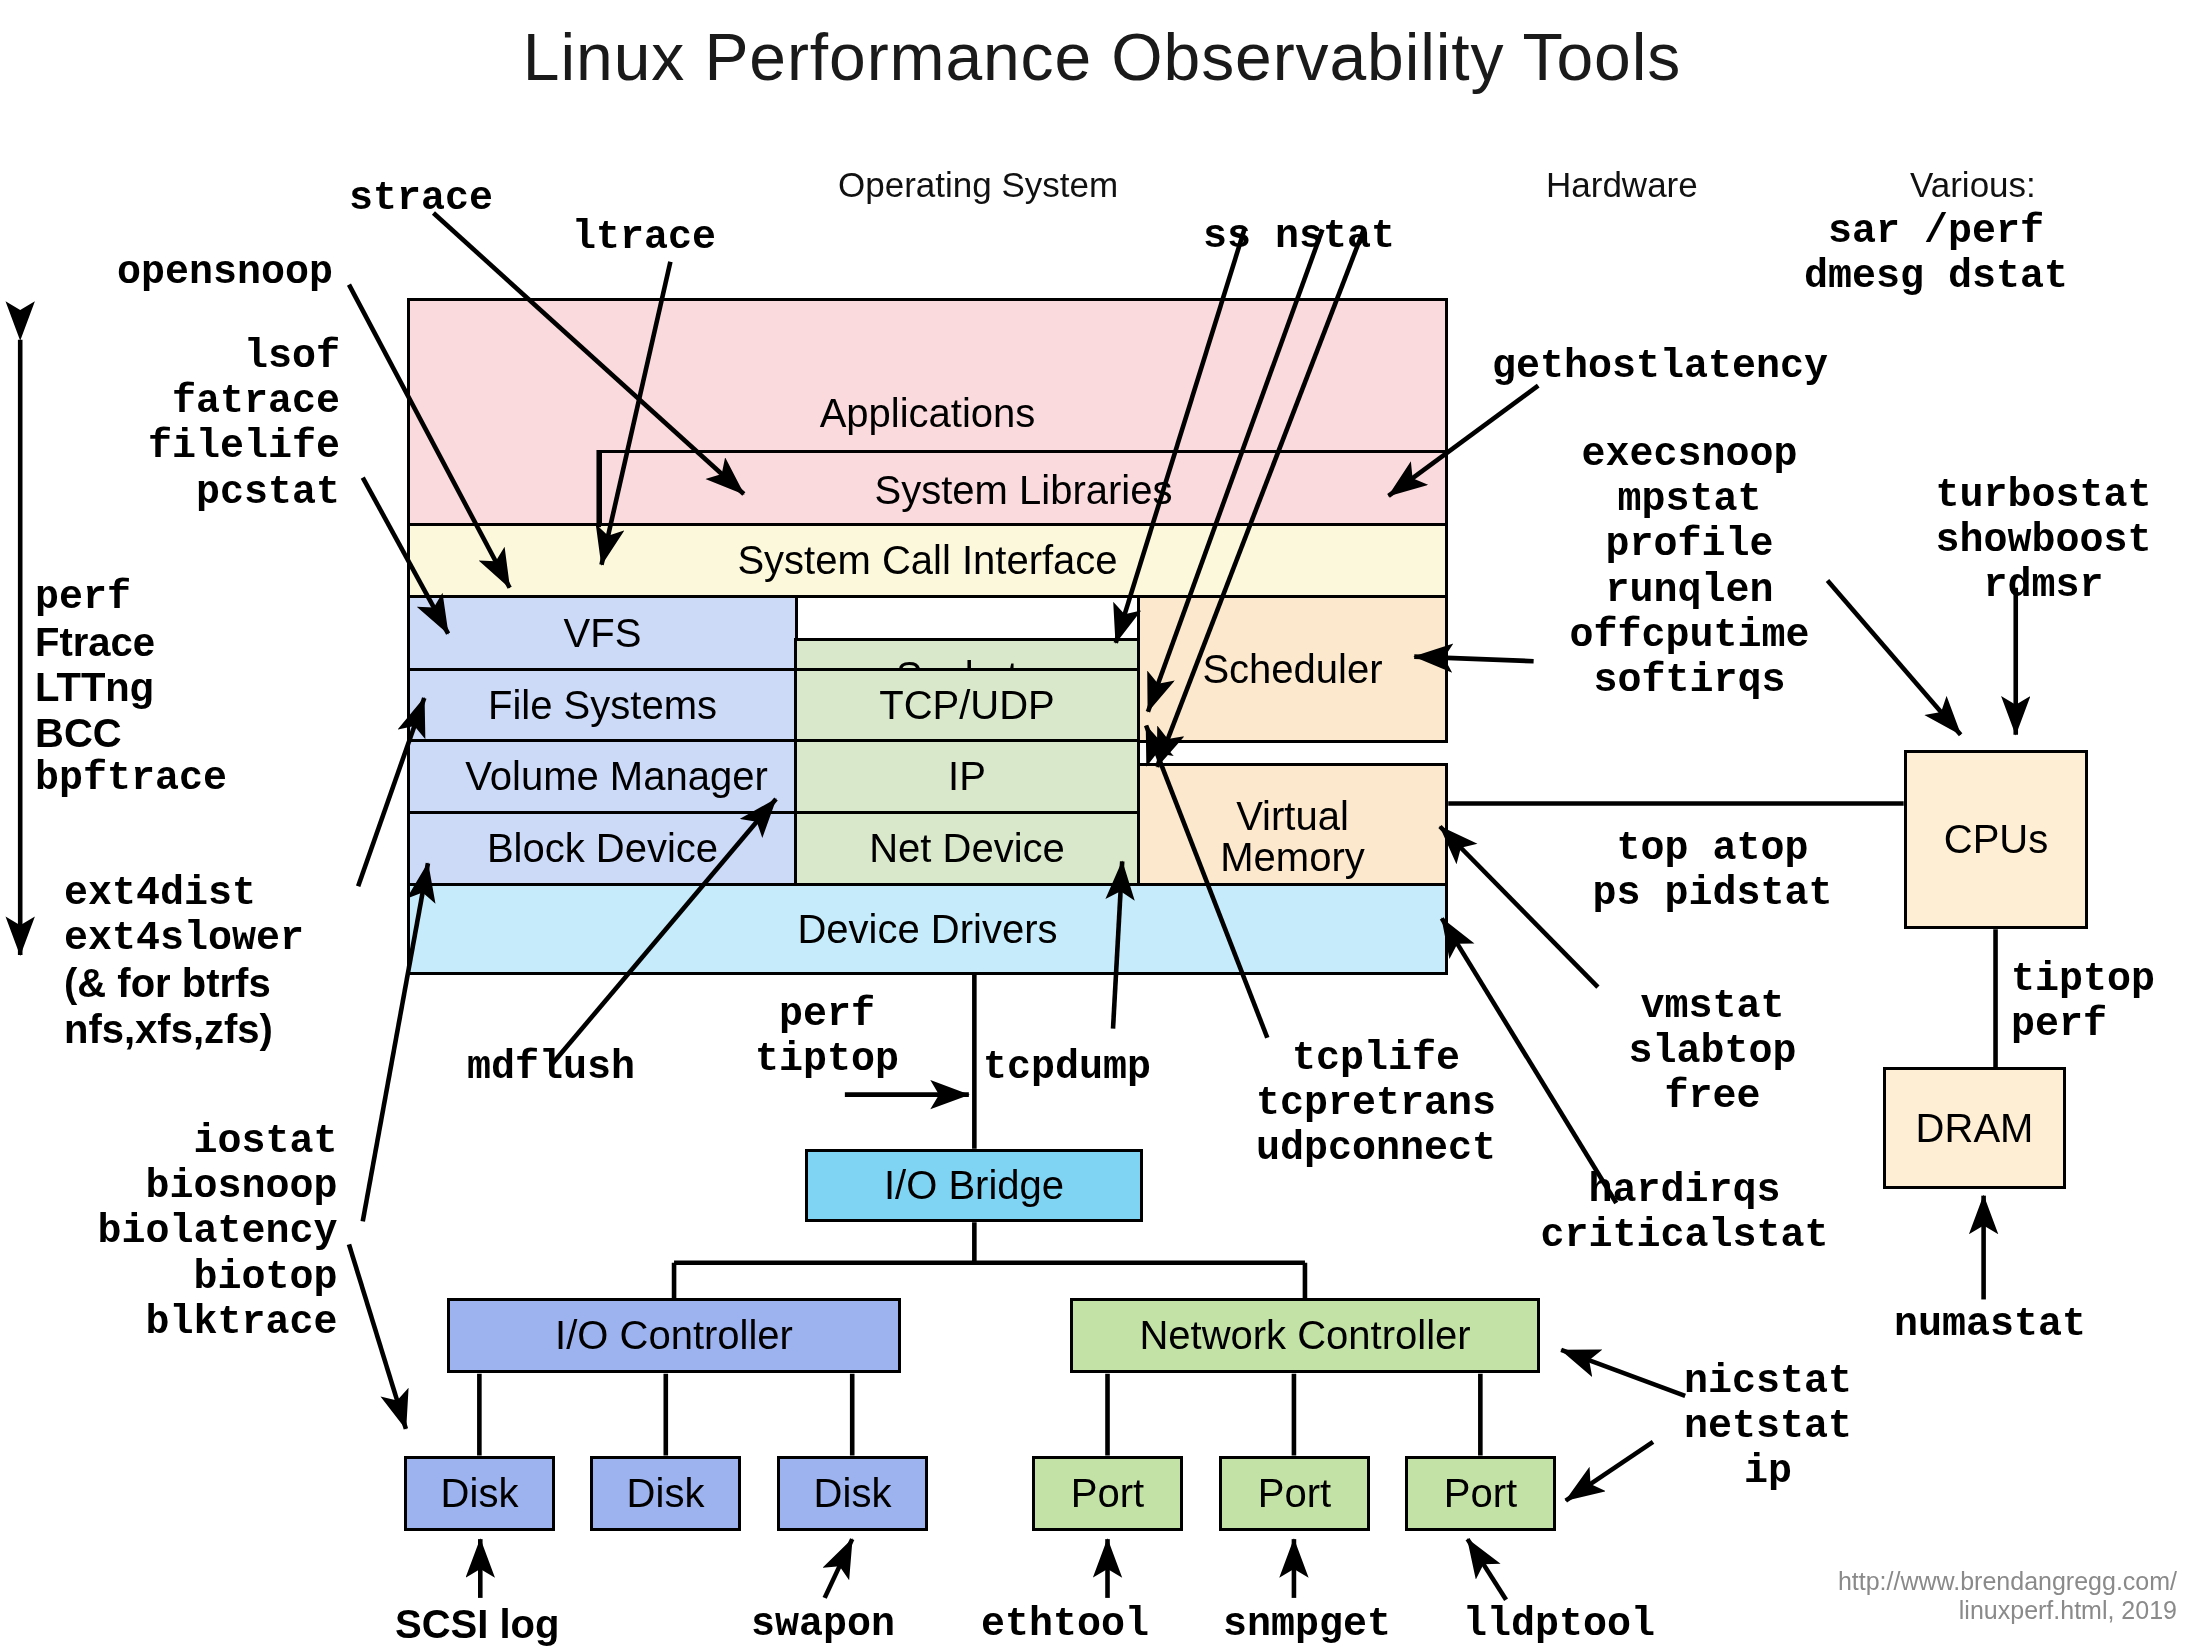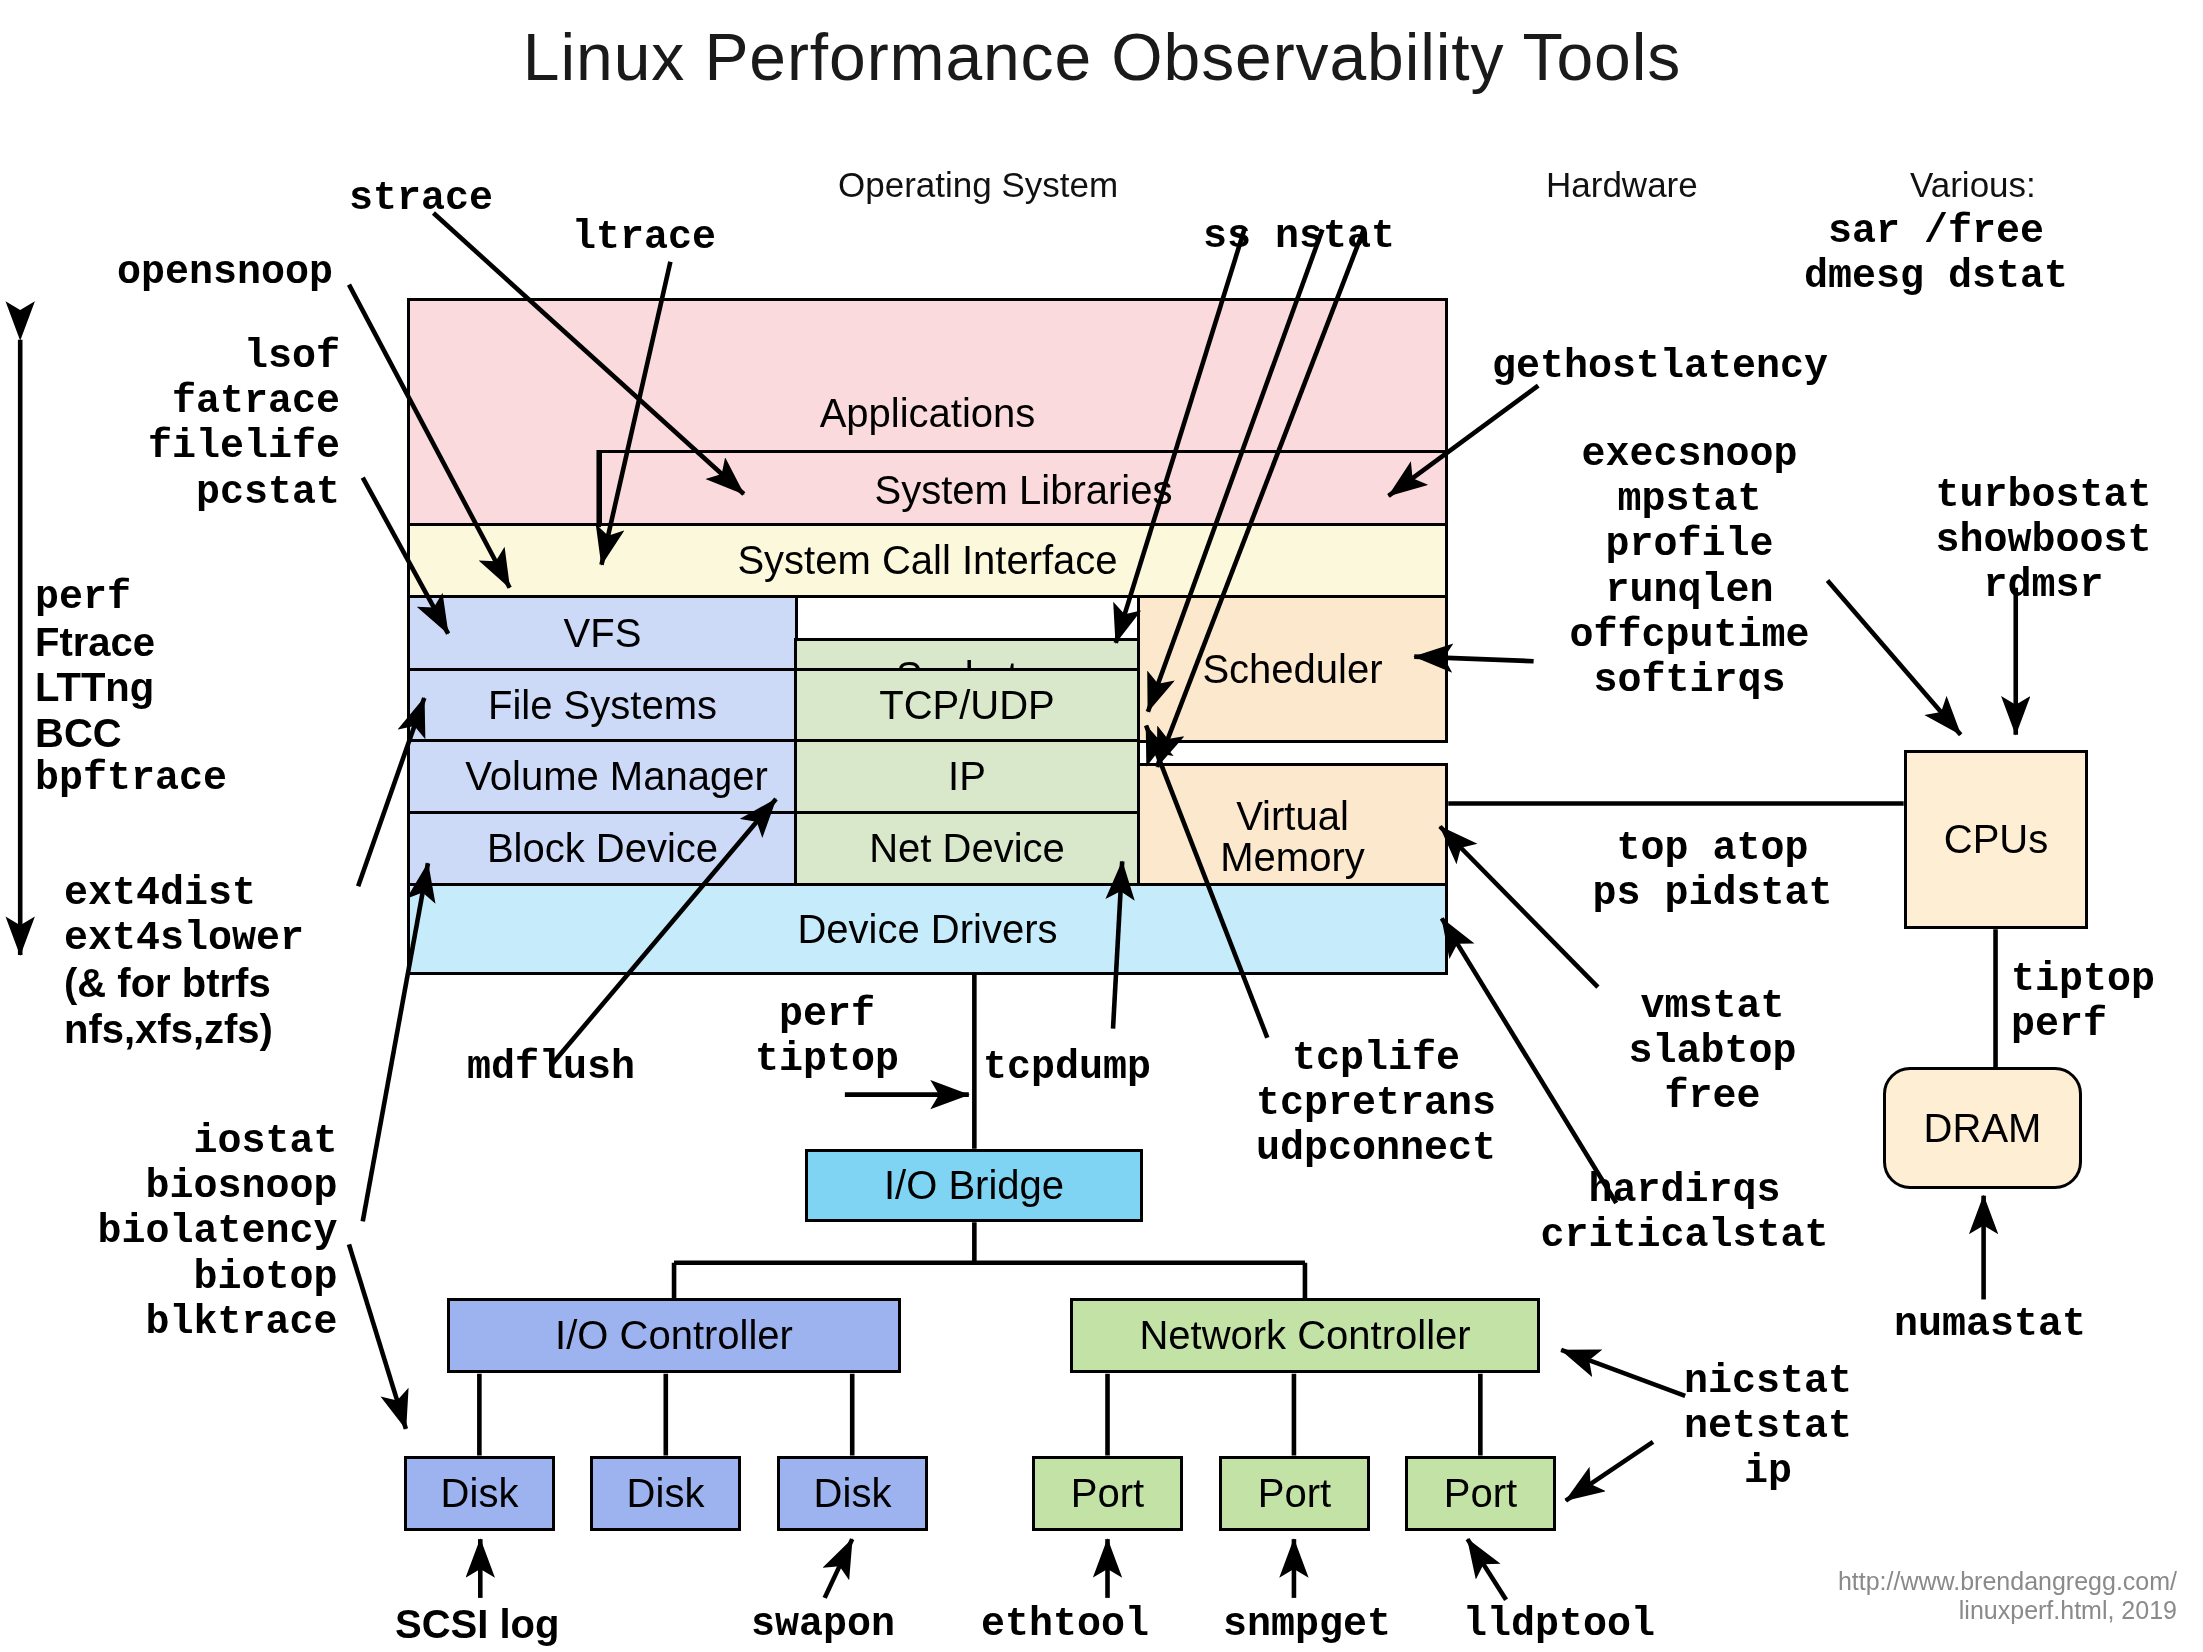--- a/index.html
+++ b/index.html
@@ -65,21 +65,21 @@
 <div class="box green" style="left:794px;top:739px;width:346px;height:75px;">IP</div>
 <div class="box green" style="left:794px;top:811px;width:346px;height:75px;">Net Device</div>
 
 <div class="box orange" style="left:1137px;top:595px;width:311px;height:148px;">Scheduler</div>
 <div class="box orange" style="left:1137px;top:763px;width:311px;height:147px;white-space:pre-line;">Virtual
 Memory</div>
 
 <div class="box cyan" style="left:407px;top:883px;width:1041px;height:92px;">Device Drivers</div>
 
 <div class="box hwbox" style="left:1904px;top:750px;width:184px;height:179px;">CPUs</div>
-<div class="box hwbox" style="left:1883px;top:1067px;width:199px;height:122px;border-radius:27px;">DRAM</div>
+<div class="box hwbox" style="left:1883px;top:1067px;width:183px;height:122px;">DRAM</div>
 
 <div class="box skyblue" style="left:805px;top:1149px;width:338px;height:73px;">I/O Bridge</div>
 
 <div class="box dblue" style="left:447px;top:1298px;width:454px;height:75px;">I/O Controller</div>
 <div class="box dgreen" style="left:1070px;top:1298px;width:470px;height:75px;">Network Controller</div>
 
 <div class="box dblue" style="left:404px;top:1456px;width:151px;height:75px;">Disk</div>
 <div class="box dblue" style="left:590px;top:1456px;width:151px;height:75px;">Disk</div>
 <div class="box dblue" style="left:777px;top:1456px;width:151px;height:75px;">Disk</div>
 
@@ -164,21 +164,21 @@
     <path d="M1206 1496 V1585 M1409 1496 V1585 M1612 1496 V1585"></path>
 
     <path d="M652 490 V574"></path>
   </g>
 </svg>
 
 <div class="abs lbl mono" style="left:349px;top:176px;font-size:40px;">strace</div>
 <div class="abs lbl mono" style="left:572px;top:215px;font-size:40px;">ltrace</div>
 <div class="abs lbl mono" style="left:117px;top:250px;font-size:40px;">opensnoop</div>
 <div class="abs lbl mono" style="left:1203px;top:214px;font-size:40px;">ss nstat</div>
-<div class="abs lbl mono" style="left:1804px;top:209px;font-size:40px;text-align:center;">sar /free
+<div class="abs lbl mono" style="left:1804px;top:209px;font-size:40px;text-align:center;">sar /perf
 dmesg dstat</div>
 
 <div class="abs lbl mono" style="left:101px;top:334px;font-size:40px;width:239px;text-align:right;">lsof
 fatrace
 filelife
 pcstat</div>
 
 <div class="abs" style="left:35px;top:575px;">
   <div class="lbl mono" style="font-size:40px;">perf</div>
   <div class="lbl sans" style="font-size:40px;font-weight:bold;">Ftrace</div>

